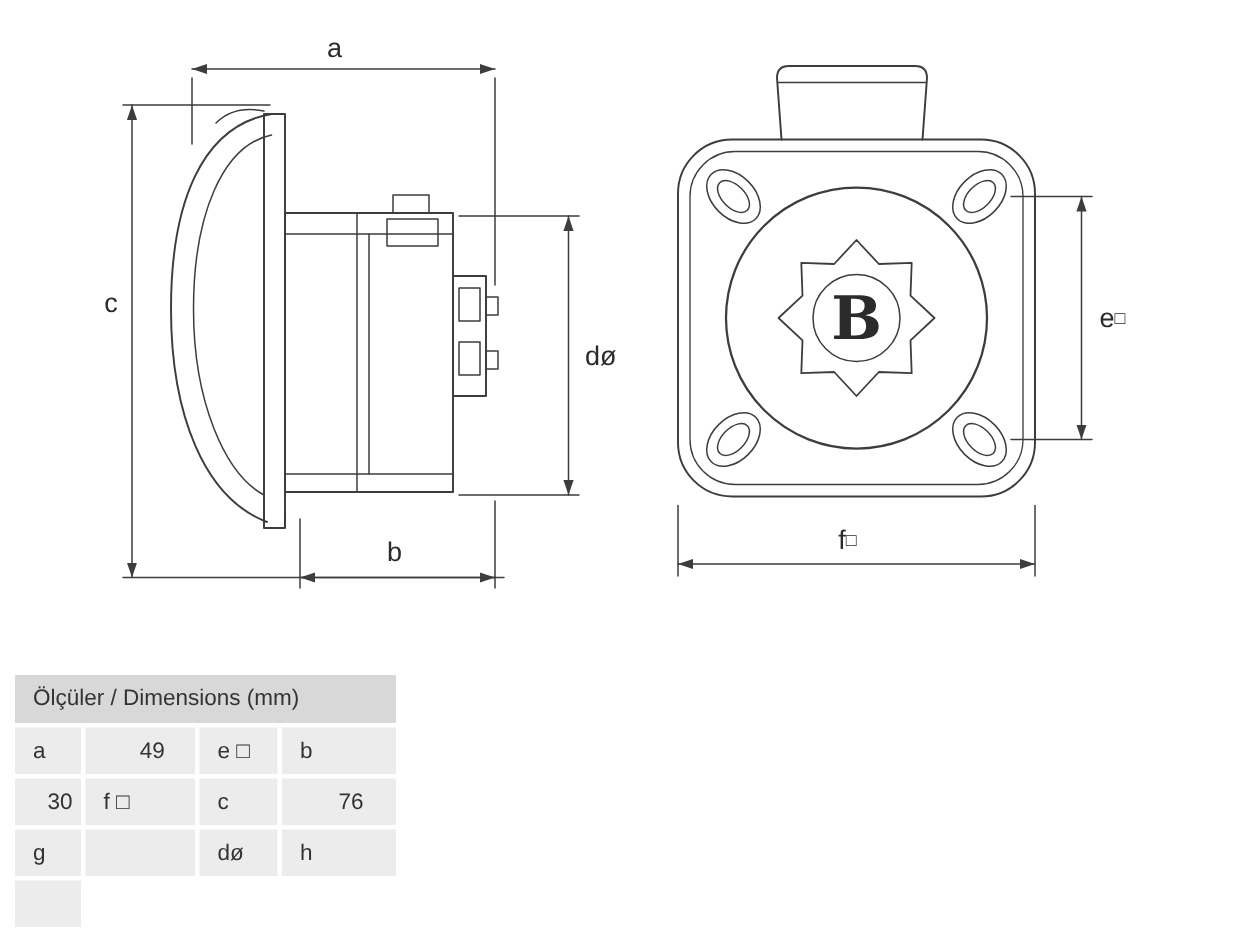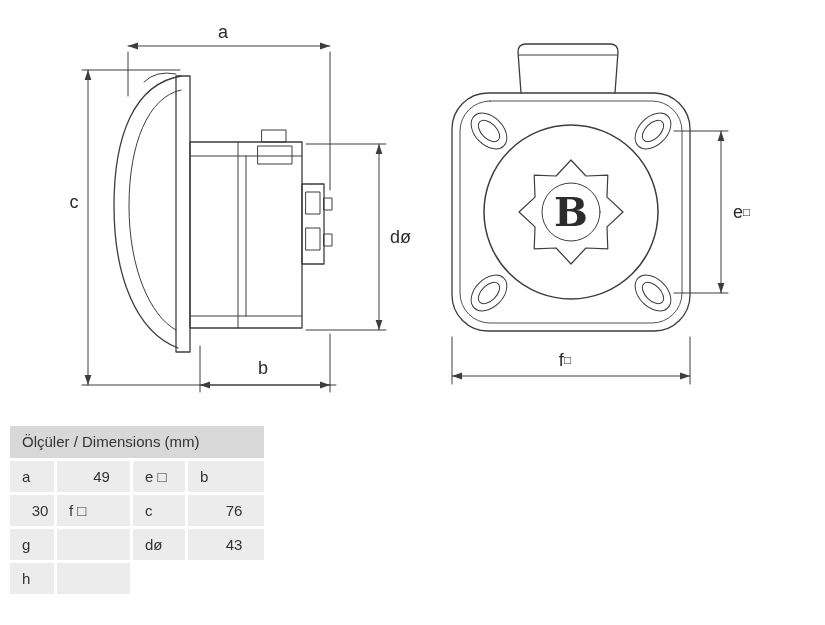--- a/index.html
+++ b/index.html
@@ -1,21 +1,21 @@
 <!DOCTYPE html>
 <html><head>
 <meta charset="utf-8">
 <style>
   html, body { margin: 0; padding: 0; }
   body { width: 825px; height: 625px; background: #ffffff; font-family: "Liberation Sans", sans-serif; }
   .page { position: relative; width: 825px; height: 625px; background: #fff; overflow: hidden; }
 
   .drawing-svg { position: absolute; left: 0; top: 0; }
 
-  .dims-table { position: absolute; left: 10px; top: 426px; width: 254px; color: #333; border-radius: 17px; }
+  .dims-table { position: absolute; left: 10px; top: 450px; width: 254px; color: #333; border-radius: 17px; }
   .t-header {
     background: #d8d8d8;
     height: 32px; line-height: 32px;
     padding-left: 12px;
     font-size: 15px;
   }
   .t-grid {
     margin-top: 3px;
     display: grid;
     grid-template-columns: 44px 73px 52px 76px;
@@ -166,20 +166,19 @@
       <div class="cell key">b</div>
       <div class="cell val">30</div>
       <div class="cell key">f □</div>
 
       <div class="cell key">c</div>
       <div class="cell val">76</div>
       <div class="cell key">g</div>
       <div class="cell val"></div>
 
       <div class="cell key">dø</div>
-      <div class="cell val">43</div>
       <div class="cell key">h</div>
       <div class="cell val"></div>
 
     </div>
   </div>
 
 </div>
 
 </body></html>

